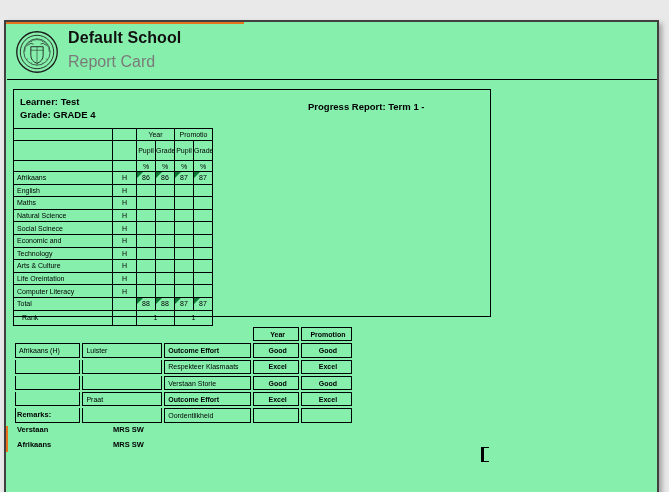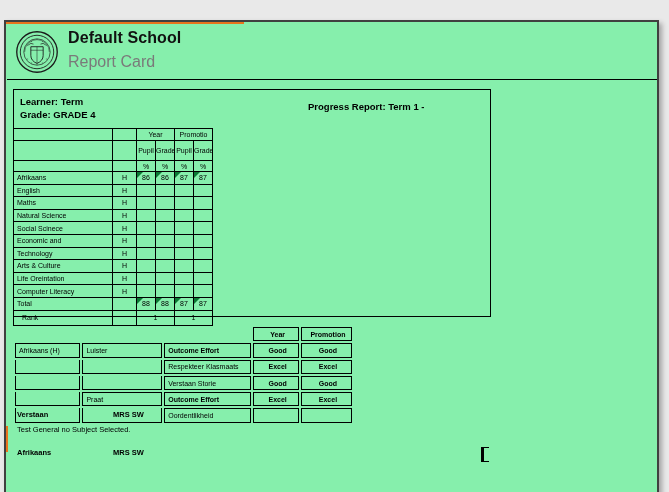--- a/index.html
+++ b/index.html
@@ -247,21 +247,21 @@
             <circle cx="71" cy="66" r="1"></circle>
         </g>
       </svg>
       <div id="school-name">Default School</div>
       <div id="report-card-label">Report Card</div>
     </div>
 
     <div id="report-box">
 
       <div id="learner-line">
-        <div>Learner: Term</div>
+        <div>Learner: Test</div>
         <div>Grade: GRADE 4</div>
       </div>
 
       <div id="progress-title">Progress Report: Term 1 -</div>
 
       <table id="marks-table" class="grid">
         <tbody id="marks-body">
             <tr>
               <td class="c-subject grp-head"></td>
               <td class="c-level grp-head"></td>
@@ -429,23 +429,23 @@
             <td class="o-strand" style="border-top:none;"></td>
             <td class="o-outcome">Oordentlikheid</td>
             <td class="o-val"></td>
             <td class="o-val"></td>
             <td class="o-pad"></td>
           </tr>
         </tbody>
     </table>
 
     <div id="remarks">
+      <div class="rem-title">Remarks:</div>
       <div id="remarks-entries">
           <div class="rem-row"><span>Verstaan</span><span class="rem-who">MRS SW</span></div>
-          <div class="rem-text">Test General no Subject Selected.</div>
           <div class="rem-row"><span>Afrikaans</span><span class="rem-who">MRS SW</span></div>
         </div>
     </div>
 
     <div id="caret"></div>
 
   </div>
 </div>
 
 </body></html>

